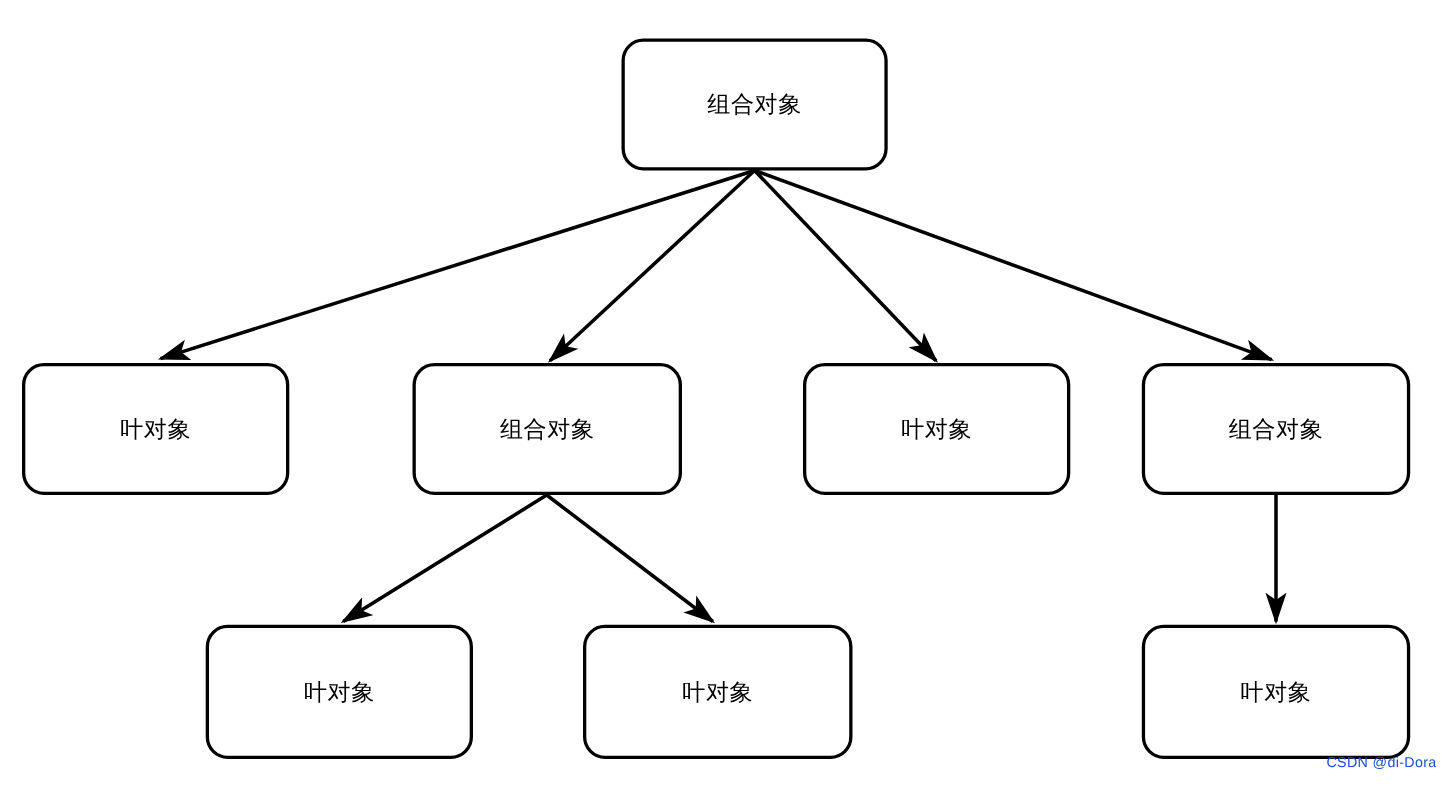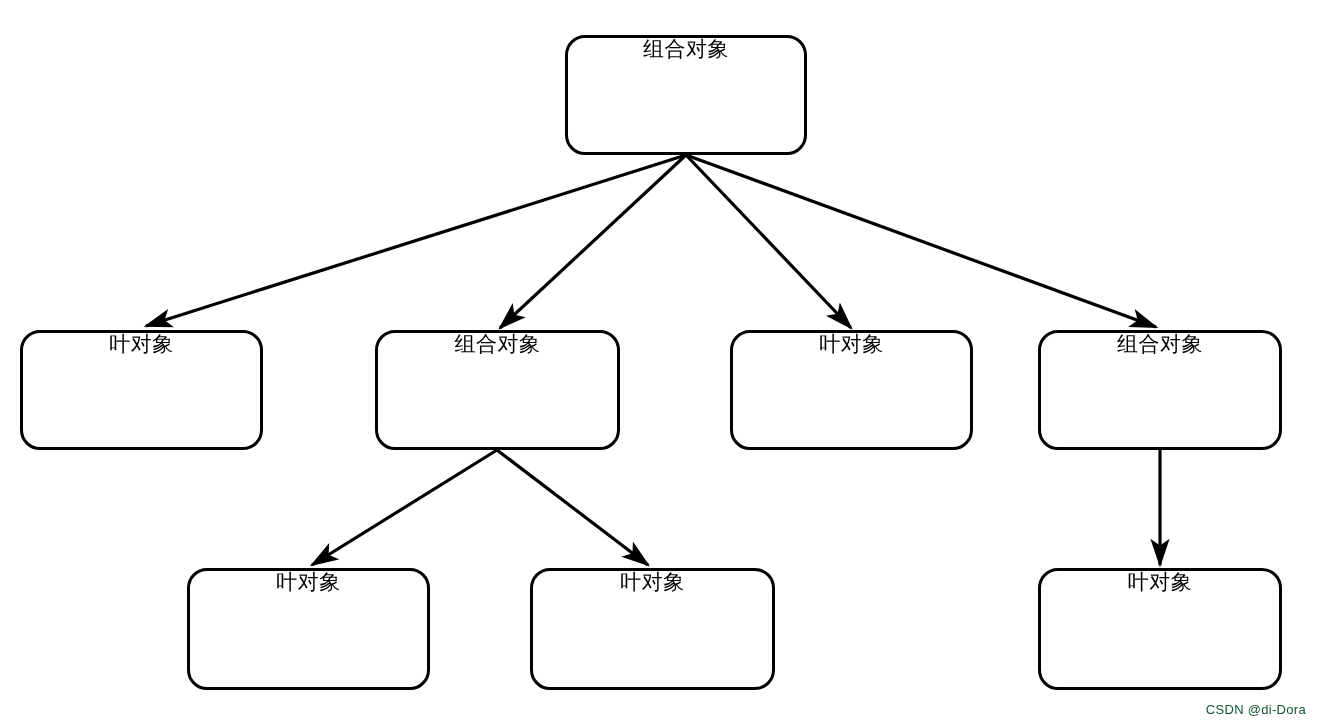--- a/index.html
+++ b/index.html
@@ -29,37 +29,37 @@
     height: 724px;
     display: block;
   }
   .node-box {
     position: absolute;
     box-sizing: border-box;
     background: #ffffff;
     border: 3px solid #000000;
     border-radius: 20px;
     display: flex;
-    align-items: flex-start;
+    align-items: center;
     justify-content: center;
   }
   .node-label {
     font-size: 21px;
     line-height: 1;
     color: #000000;
     letter-spacing: 0.5px;
     white-space: nowrap;
     user-select: none;
   }
   #watermark {
     position: absolute;
     right: 14px;
-    bottom: 7px;
+    bottom: 24px;
     font-size: 13px;
-    color: #14532d;
+    color: #1d4ed8;
     letter-spacing: 0.3px;
     white-space: nowrap;
     user-select: none;
   }
 </style>
 </head>
 <body>
 
 <div id="diagram-root">
 

